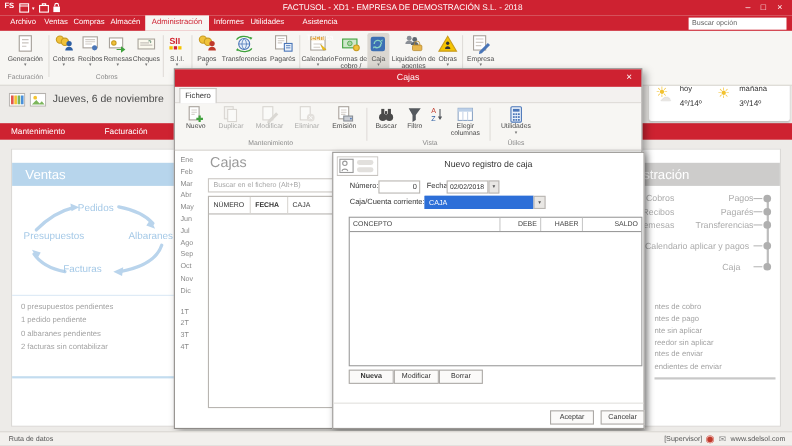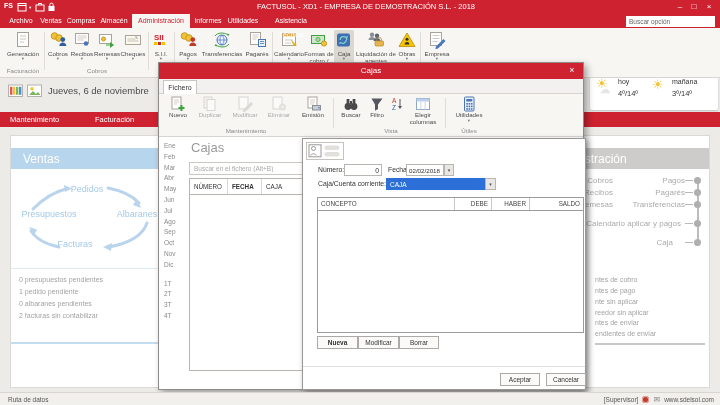--- a/index.html
+++ b/index.html
@@ -567,20 +567,21 @@
     <span class="abs" style="left:3px;top:3px">
         <svg width="38" height="18" viewBox="0 0 38 18">
           <rect x=".5" y=".5" width="37" height="17" fill="#fff" stroke="#C6C3BF"></rect>
           <rect x="3" y="2.8" width="12" height="12" fill="#fff" stroke="#9a9a9a"></rect>
           <circle cx="7.5" cy="6.5" r="2" fill="none" stroke="#9a9a9a"></circle>
           <path d="M4.8 13.5c.6-2.3 4.8-2.3 5.4 0" fill="none" stroke="#9a9a9a"></path>
           <rect x="18.5" y="3.5" width="15" height="4.5" rx="2.2" fill="#E2E0DD"></rect>
           <rect x="18.5" y="10" width="15" height="4.5" rx="2.2" fill="#E2E0DD"></rect>
         </svg>
       </span>
+    <div class="d2title">Nuevo registro de caja</div>
 
     <span class="flabel" style="left:15px;top:27px">Número:</span>
     <input class="finput" style="left: 41px; top: 25px; width: 38px; text-align: right;" value="0">
     <span class="flabel" style="left:85px;top:27px">Fecha:</span>
     <input class="finput" style="left: 103px; top: 25px; width: 38px; font-size: 6.2px;" value="02/02/2018">
     <span class="ddbtn" style="left:141px;top:25px;width:10px">▾</span>
 
     <span class="flabel" style="left:15px;top:41px">Caja/Cuenta corriente:</span>
     <div class="combo" style="left:83px;top:39px;width:99px">CAJA</div>
     <span class="ddbtn" style="left:182px;top:39px;width:11px">▾</span>

